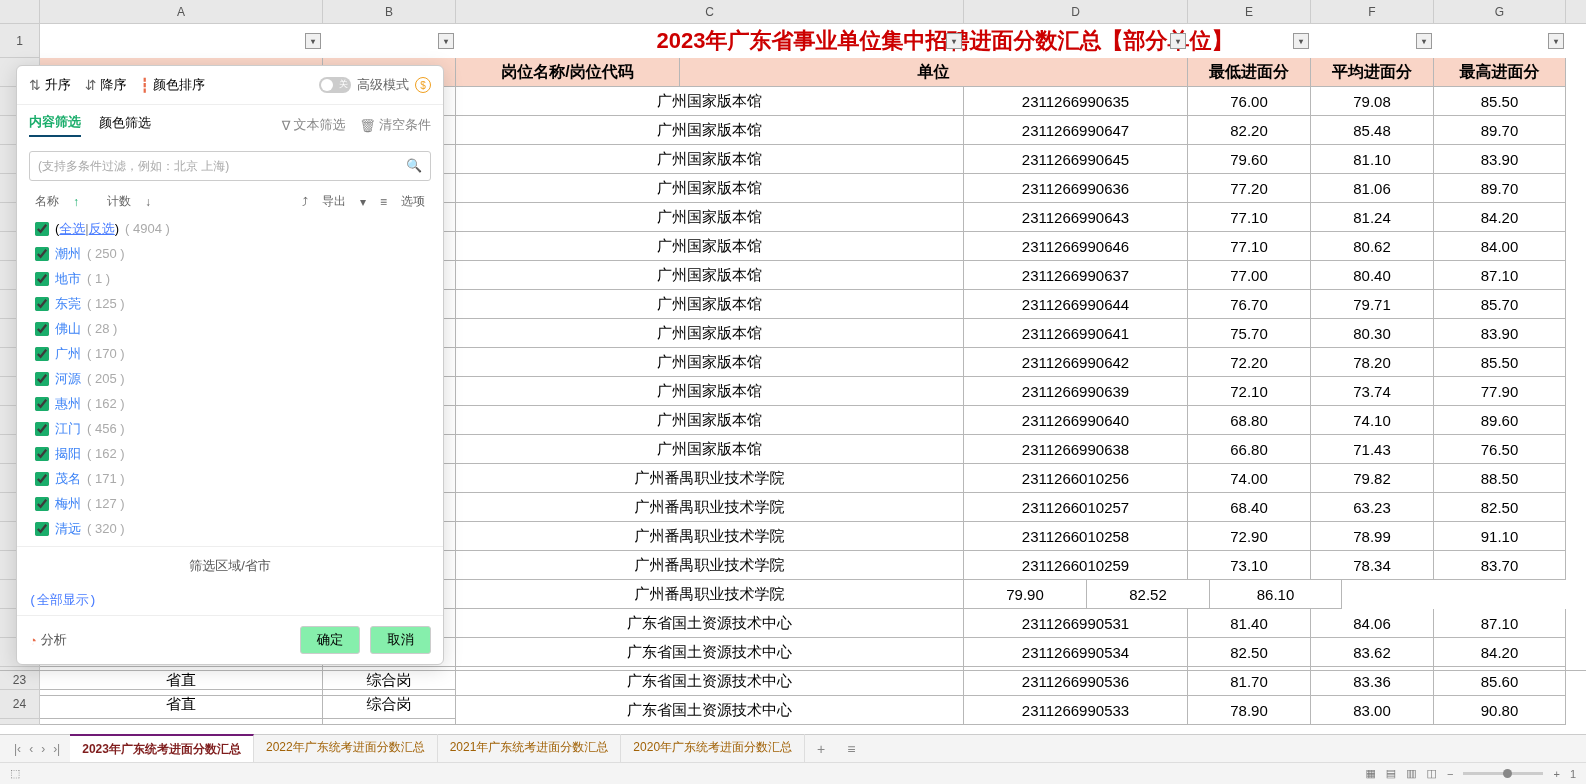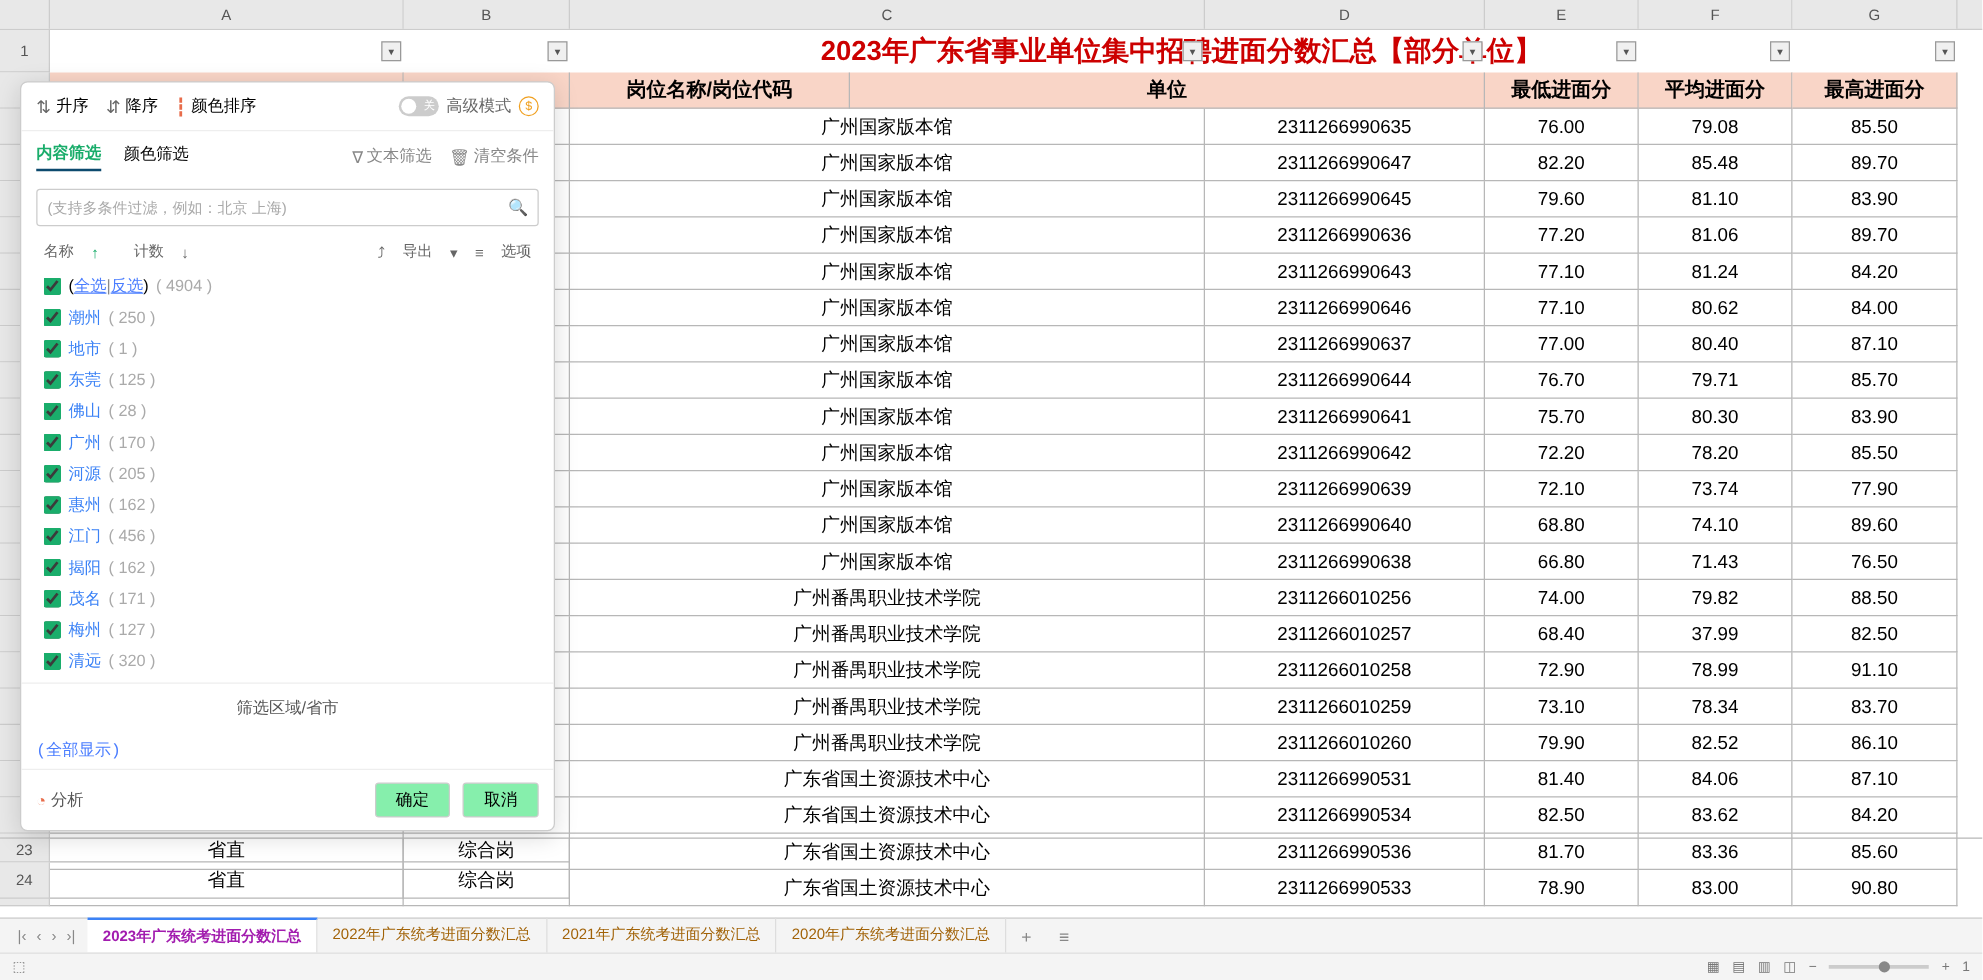--- a/index.html
+++ b/index.html
@@ -68,21 +68,21 @@
 
 
 .bottom-rows { position: absolute; left: 0; top: 670px; width: 100%; }
 .bottom-rows .row .cell { font-size: 15px; }
 
 
 .sheet-tabs { position: absolute; left: 0; bottom: 22px; right: 0; height: 28px; border-top: 1px solid #ccc; background: #f4f4f4; display: flex; align-items: center; padding: 0 6px; gap: 2px; font-size: 12px; }
 .nav-arrows { display: flex; gap: 8px; padding: 0 8px; color: #888; }
 .nav-arrows span { cursor: pointer; }
 .sheet-tab { padding: 5px 12px; cursor: pointer; color: #a16207; border-right: 1px solid #ddd; }
-.sheet-tab.active { background: #fff; color: #a21caf; font-weight: bold; border-top: 2px solid #3b82f6; }
+.sheet-tab.active { background: #fff; color: #7f1d1d; font-weight: bold; border-top: 2px solid #701a75; }
 .add-sheet { padding: 0 10px; color: #888; cursor: pointer; font-size: 14px; }
 
 
 .status-bar { position: absolute; left: 0; bottom: 0; right: 0; height: 22px; background: #f4f4f4; border-top: 1px solid #ddd; display: flex; align-items: center; padding: 0 10px; font-size: 11px; color: #777; }
 .status-bar .sb-right { margin-left: auto; display: flex; gap: 10px; align-items: center; }
 .sb-icon { cursor: pointer; }
 .zoom-slider { width: 80px; height: 3px; background: #ccc; position: relative; }
 .zoom-slider::after { content:''; position:absolute; left: 50%; top: -3px; width: 9px; height: 9px; background: #888; border-radius: 50%; }
 
 .row-num { width: 40px; min-width: 40px; border-right: 1px solid #ccc; border-bottom: 1px solid #ccc; display: flex; align-items: center; justify-content: center; background: #e8e8e8; font-size: 12px; color: #555; }
@@ -277,21 +277,21 @@
           <div class="cell col-F">79.82</div>
           <div class="cell col-G">88.50</div>
         </div>
         <div class="row">
           <div class="row-num"></div>
           <div class="cell col-A"></div>
           <div class="cell col-B"></div>
           <div class="cell col-C">广州番禺职业技术学院</div>
           <div class="cell col-D">2311266010257</div>
           <div class="cell col-E">68.40</div>
-          <div class="cell col-F">37.99</div>
+          <div class="cell col-F">63.23</div>
           <div class="cell col-G">82.50</div>
         </div>
         <div class="row">
           <div class="row-num"></div>
           <div class="cell col-A"></div>
           <div class="cell col-B"></div>
           <div class="cell col-C">广州番禺职业技术学院</div>
           <div class="cell col-D">2311266010258</div>
           <div class="cell col-E">72.90</div>
           <div class="cell col-F">78.99</div>
@@ -305,21 +305,20 @@
           <div class="cell col-D">2311266010259</div>
           <div class="cell col-E">73.10</div>
           <div class="cell col-F">78.34</div>
           <div class="cell col-G">83.70</div>
         </div>
         <div class="row">
           <div class="row-num"></div>
           <div class="cell col-A"></div>
           <div class="cell col-B"></div>
           <div class="cell col-C">广州番禺职业技术学院</div>
-          <div class="cell col-D">2311266010260</div>
           <div class="cell col-E">79.90</div>
           <div class="cell col-F">82.52</div>
           <div class="cell col-G">86.10</div>
         </div>
         <div class="row">
           <div class="row-num"></div>
           <div class="cell col-A"></div>
           <div class="cell col-B"></div>
           <div class="cell col-C">广东省国土资源技术中心</div>
           <div class="cell col-D">2311266990531</div>

